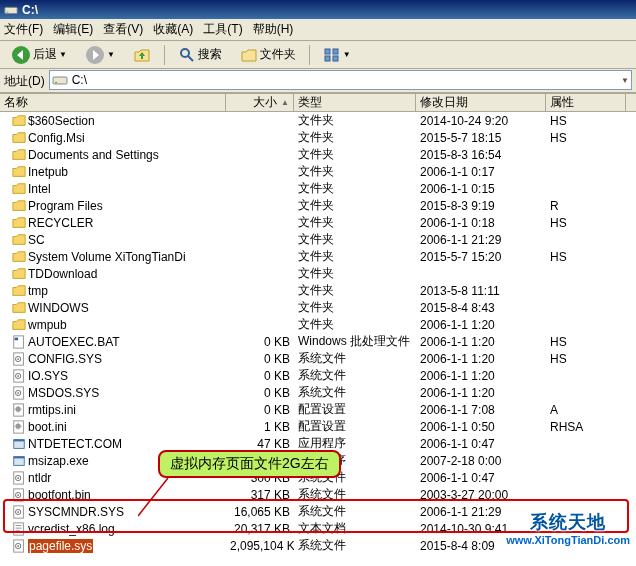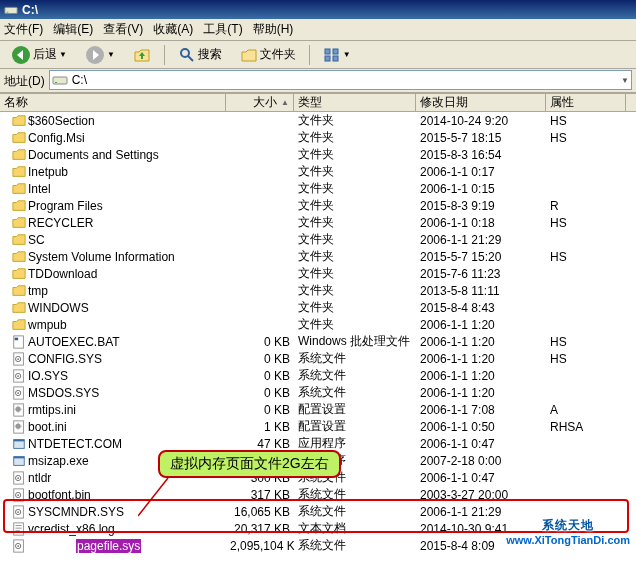--- a/index.html
+++ b/index.html
@@ -102,25 +102,24 @@
     height: 17px;
     align-items: center;
     font-size: 12px;
     white-space: nowrap;
   }
   .row > div { overflow: hidden; padding: 0 4px; }
   .row .col-name { display: flex; align-items: center; gap: 2px; padding-left: 12px; }
   .row .col-size { text-align: right; }
   .ficon { width: 14px; height: 14px; flex-shrink: 0; }
   .row.selected .col-name span.label {
-    background: #a21caf;
+    background: #c2410c;
     color: #fff;
     outline: 1px dotted #fff;
     padding: 0 1px;
-    margin-left: 48px;
   }
   .selbox {
     position: absolute;
     border: 2px solid #d80000;
     border-radius: 4px;
     left: 3px;
     width: 626px;
     top: 499px;
     height: 34px;
     pointer-events: none;
@@ -150,21 +149,21 @@
     right: 6px;
     bottom: 20px;
     color: #0066cc;
     font-family: sans-serif;
     font-size: 11px;
     font-weight: bold;
     text-align: center;
     pointer-events: none;
     text-shadow: 0 0 3px #fff, 0 0 3px #fff;
   }
-  .watermark .cn { color:#0154a0; font-size:12px; letter-spacing:1px; }
+  .watermark .cn { color:#0154a0; font-size:18px; letter-spacing:1px; }
   .sortarrow { margin-left: 4px; font-size: 8px; color: #666; }
   svg { display: block; }
 </style>
 </head>
 <body>
 
 <div class="titlebar">
   <svg class="icon" viewBox="0 0 16 16">
       <rect x="1" y="5" width="14" height="7" rx="1" fill="#e8e8d0" stroke="#888"></rect>
       <rect x="3" y="10" width="2" height="1" fill="#4a4"></rect>
@@ -365,39 +364,38 @@
         <div class="col-date">2006-1-1 21:29</div>
         <div class="col-attr"></div>
       </div>
       <div class="row">
         <div class="col-name">
           <span>
             <svg class="ficon" viewBox="0 0 16 16">
               <path d="M1 4 L5 4 L7 2 L15 2 L15 13 L1 13 Z" fill="#f8d46a" stroke="#c0a020"></path>
             </svg>
           </span>
-          <span class="label">System Volume Information</span>
+          <span class="label">System Volume XiTongTianDi</span>
         </div>
         <div class="col-size"></div>
         <div class="col-type">文件夹</div>
         <div class="col-date">2015-5-7 15:20</div>
         <div class="col-attr">HS</div>
       </div>
       <div class="row">
         <div class="col-name">
           <span>
             <svg class="ficon" viewBox="0 0 16 16">
               <path d="M1 4 L5 4 L7 2 L15 2 L15 13 L1 13 Z" fill="#f8d46a" stroke="#c0a020"></path>
             </svg>
           </span>
           <span class="label">TDDownload</span>
         </div>
         <div class="col-size"></div>
         <div class="col-type">文件夹</div>
-        <div class="col-date">2015-7-6 11:23</div>
         <div class="col-attr"></div>
       </div>
       <div class="row">
         <div class="col-name">
           <span>
             <svg class="ficon" viewBox="0 0 16 16">
               <path d="M1 4 L5 4 L7 2 L15 2 L15 13 L1 13 Z" fill="#f8d46a" stroke="#c0a020"></path>
             </svg>
           </span>
           <span class="label">tmp</span>

